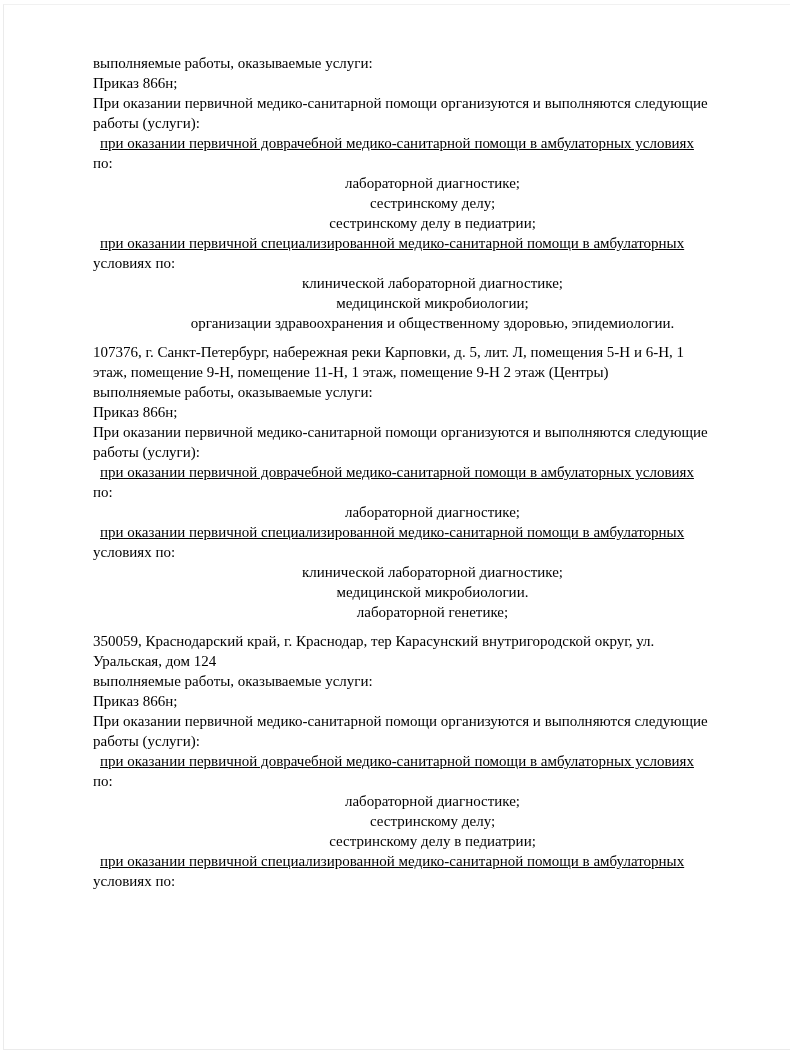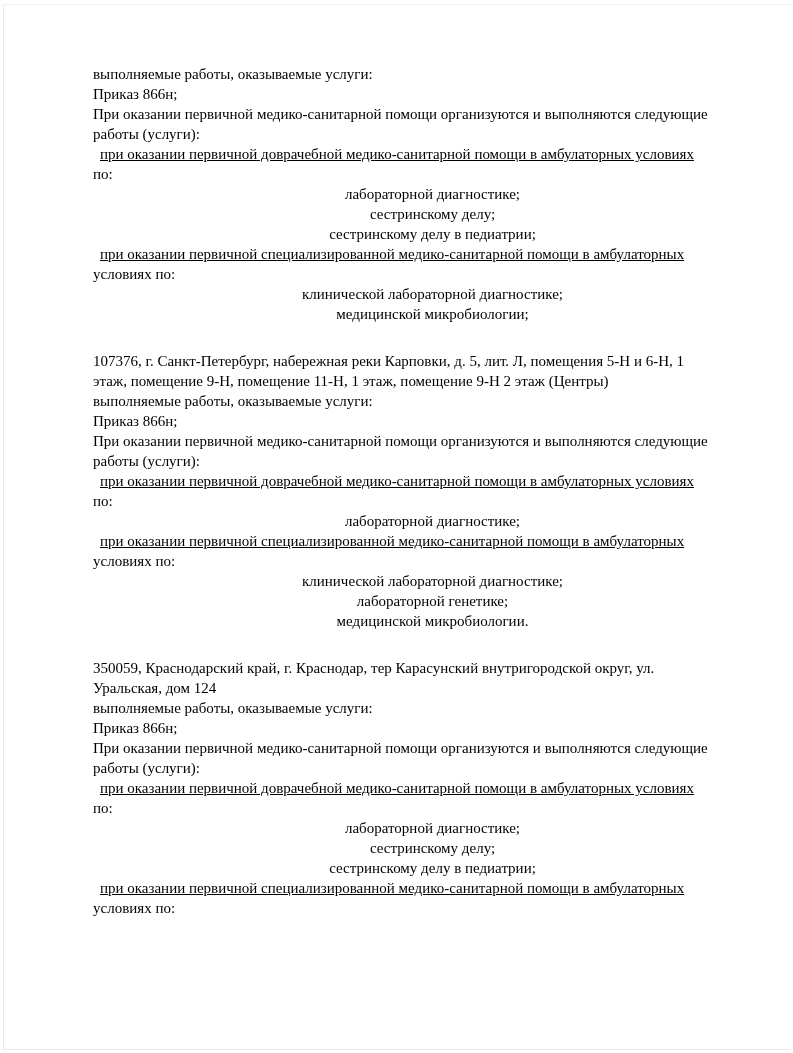--- a/index.html
+++ b/index.html
@@ -22,27 +22,27 @@
     bottom: 3px;
     width: 786px;
     border-left: 1px solid #ebebeb;
     border-top: 1px solid #f1f1f1;
     border-bottom: 1px solid #ebebeb;
     pointer-events: none;
   }
   .doc {
     position: absolute;
     left: 93px;
-    top: 64px;
+    top: 53px;
     width: 668px;
     font-size: 15px;
     line-height: 20px;
   }
   .section + .section {
-    margin-top: 27px;
+    margin-top: 9px;
   }
   .ln {
     white-space: pre;
     height: 20px;
   }
   .i1 { padding-left: 7px; text-decoration: underline; }
   .i2 { padding-left: 11px; text-align: center; }
 </style>
 </head>
 <body>
@@ -57,36 +57,37 @@
       <div class="ln">работы (услуги):</div>
       <div class="ln i1">при оказании первичной доврачебной медико-санитарной помощи в амбулаторных условиях</div>
       <div class="ln">по:</div>
       <div class="ln i2">лабораторной диагностике;</div>
       <div class="ln i2">сестринскому делу;</div>
       <div class="ln i2">сестринскому делу в педиатрии;</div>
       <div class="ln i1">при оказании первичной специализированной медико-санитарной помощи в амбулаторных</div>
       <div class="ln">условиях по:</div>
       <div class="ln i2">клинической лабораторной диагностике;</div>
       <div class="ln i2">медицинской микробиологии;</div>
+      <div class="ln i2">организации здравоохранения и общественному здоровью, эпидемиологии.</div>
     </div>
     <div class="section">
       <div class="ln">107376, г. Санкт-Петербург, набережная реки Карповки, д. 5, лит. Л, помещения 5-Н и 6-Н, 1</div>
       <div class="ln">этаж, помещение 9-Н, помещение 11-Н, 1 этаж, помещение 9-Н 2 этаж (Центры)</div>
       <div class="ln">выполняемые работы, оказываемые услуги:</div>
       <div class="ln">Приказ 866н;</div>
       <div class="ln">При оказании первичной медико-санитарной помощи организуются и выполняются следующие</div>
       <div class="ln">работы (услуги):</div>
       <div class="ln i1">при оказании первичной доврачебной медико-санитарной помощи в амбулаторных условиях</div>
       <div class="ln">по:</div>
       <div class="ln i2">лабораторной диагностике;</div>
       <div class="ln i1">при оказании первичной специализированной медико-санитарной помощи в амбулаторных</div>
       <div class="ln">условиях по:</div>
       <div class="ln i2">клинической лабораторной диагностике;</div>
+      <div class="ln i2">медицинской микробиологии.</div>
       <div class="ln i2">лабораторной генетике;</div>
-      <div class="ln i2">медицинской микробиологии.</div>
     </div>
     <div class="section">
       <div class="ln">350059, Краснодарский край, г. Краснодар, тер Карасунский внутригородской округ, ул.</div>
       <div class="ln">Уральская, дом 124</div>
       <div class="ln">выполняемые работы, оказываемые услуги:</div>
       <div class="ln">Приказ 866н;</div>
       <div class="ln">При оказании первичной медико-санитарной помощи организуются и выполняются следующие</div>
       <div class="ln">работы (услуги):</div>
       <div class="ln i1">при оказании первичной доврачебной медико-санитарной помощи в амбулаторных условиях</div>
       <div class="ln">по:</div>

